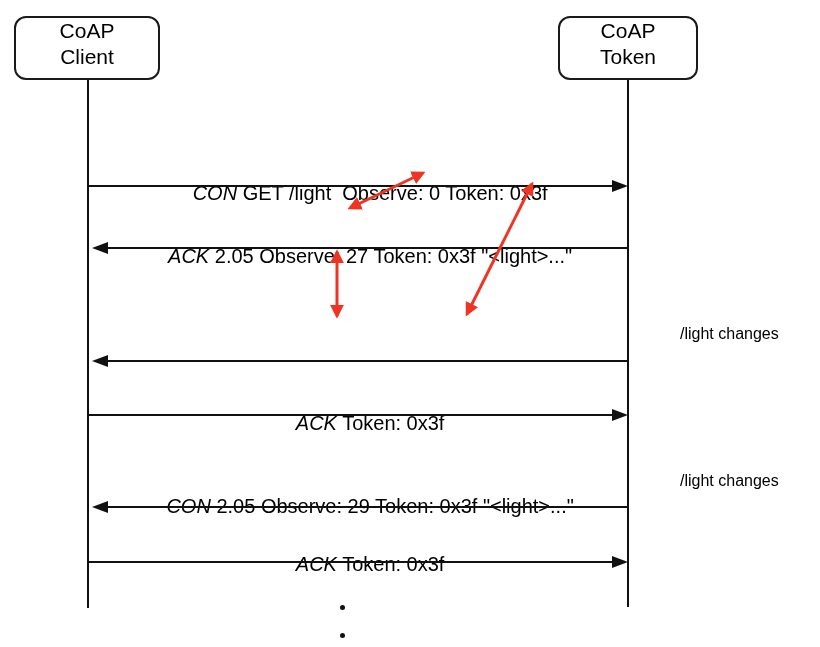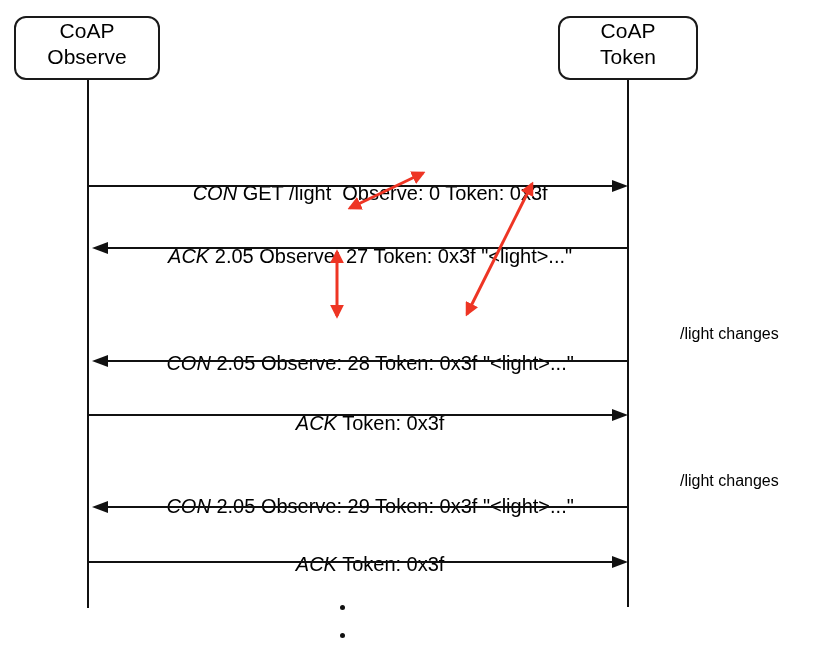--- a/index.html
+++ b/index.html
@@ -74,21 +74,21 @@
     background: #111;
   }
 </style>
 </head>
 <body>
 
 <div class="canvas">
 
   <div class="actor-box" style="left:14px; top:16px; width:146px; height:64px;">
     <span>CoAP</span>
-    <span>Observe</span>
+    <span>Client</span>
   </div>
   <div class="actor-box" style="left:558px; top:16px; width:140px; height:64px;">
     <span>CoAP</span>
     <span>Token</span>
   </div>
 
   <div class="lifeline" style="left:87px; top:80px; height:528px;"></div>
   <div class="lifeline" style="left:627px; top:80px; height:527px;"></div>
 
   <div class="msg-label" style="top:157px;">
@@ -96,23 +96,20 @@
   </div>
   <div class="msg-line" style="left:88px; top:185px; width:526px;"></div>
   <div class="head-right" style="left:612px; top:180px;"></div>
 
   <div class="msg-label" style="top:220px;">
     <i>ACK</i><span> 2.05 Observe: 27 Token: 0x3f "&lt;light&gt;..."</span>
   </div>
   <div class="msg-line" style="left:107px; top:247px; width:522px;"></div>
   <div class="head-left" style="left:92px; top:242px;"></div>
 
-  <div class="msg-label" style="top:327px;">
-    <i>CON</i><span> 2.05 Observe: 28 Token: 0x3f "&lt;light&gt;..."</span>
-  </div>
   <div class="msg-line" style="left:107px; top:360px; width:522px;"></div>
   <div class="head-left" style="left:92px; top:355px;"></div>
   <div class="annotation" style="top:322px;">/light changes</div>
 
   <div class="msg-label" style="top:387px;">
     <i>ACK</i><span> Token: 0x3f</span>
   </div>
   <div class="msg-line" style="left:88px; top:414px; width:526px;"></div>
   <div class="head-right" style="left:612px; top:409px;"></div>
 

